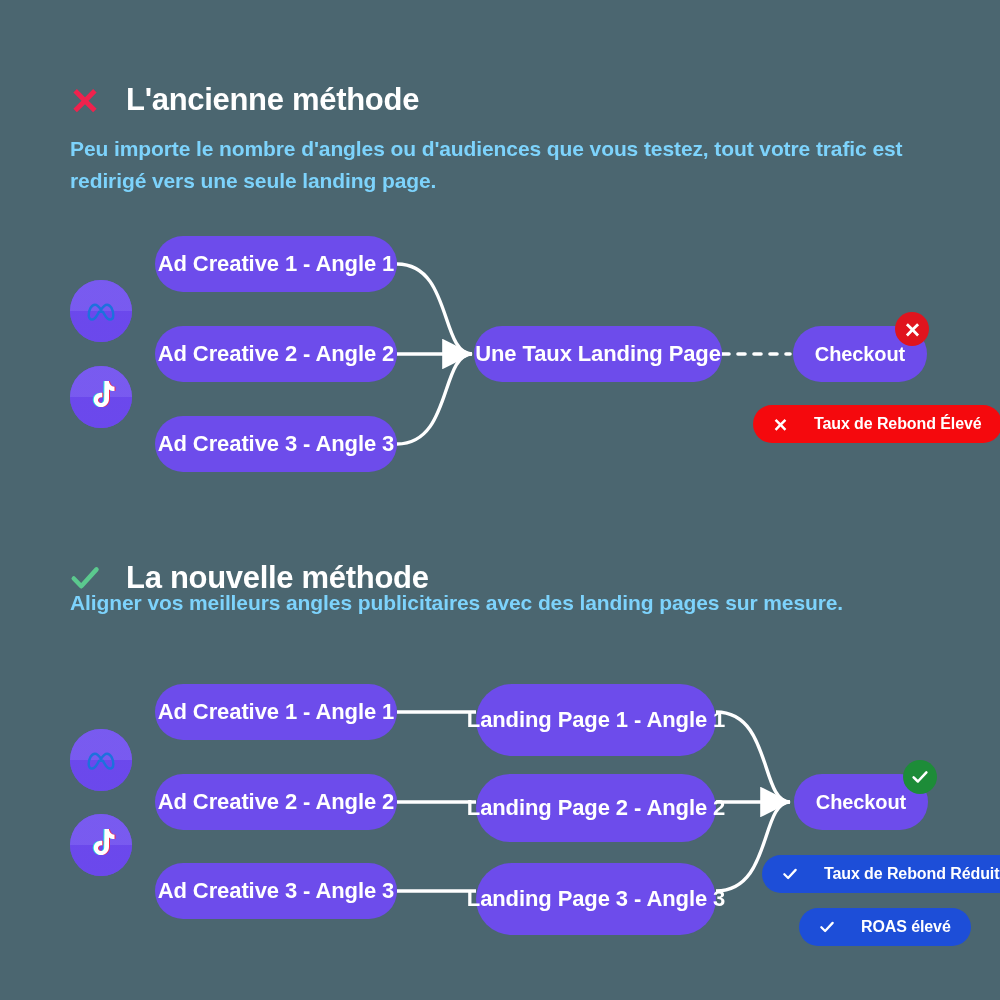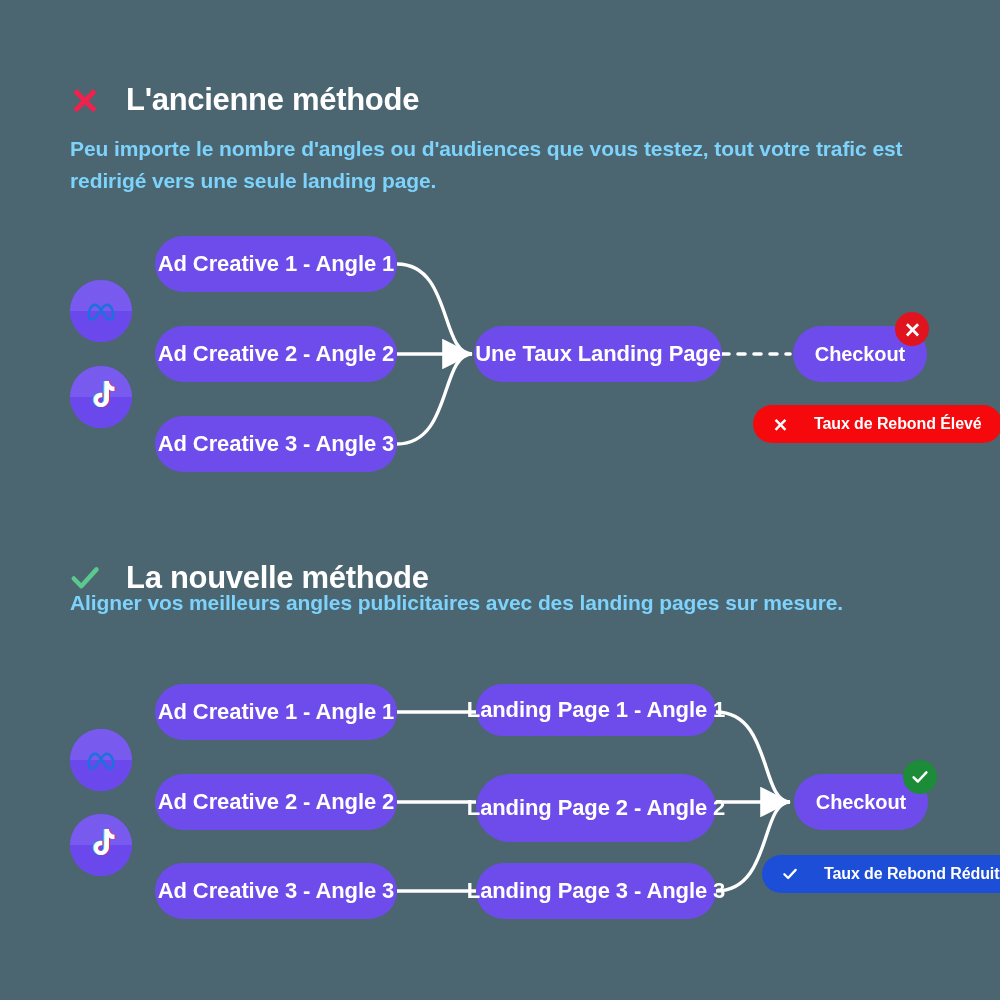--- a/index.html
+++ b/index.html
@@ -178,32 +178,38 @@
       <path d="M17.5 1h4.4c.4 3.3 2.4 5.5 5.6 5.8v4.3c-1.9.1-3.6-.4-5.5-1.5v9.1c0 6.9-7.5 11-12.7 6.5-3.8-3.3-3.3-9.5 1.4-11.7 1.5-.7 3.2-.9 4.6-.6v4.4c-2.4-.6-4.4.9-4.3 3 .1 1.9 1.9 3.2 3.8 2.7 1.5-.4 2.4-1.7 2.4-3.4z" fill="#22e3e3"></path>
       <path d="M19.5 1h4.4c.4 3.3 2.4 5.5 5.6 5.8v4.3c-1.9.1-3.6-.4-5.5-1.5v9.1c0 6.9-7.5 11-12.7 6.5-3.8-3.3-3.3-9.5 1.4-11.7 1.5-.7 3.2-.9 4.6-.6v4.4c-2.4-.6-4.4.9-4.3 3 .1 1.9 1.9 3.2 3.8 2.7 1.5-.4 2.4-1.7 2.4-3.4z" fill="#ef2950"></path>
       <path d="M18.5 1h4.4c.4 3.3 2.4 5.5 5.6 5.8v4.3c-1.9.1-3.6-.4-5.5-1.5v9.1c0 6.9-7.5 11-12.7 6.5-3.8-3.3-3.3-9.5 1.4-11.7 1.5-.7 3.2-.9 4.6-.6v4.4c-2.4-.6-4.4.9-4.3 3 .1 1.9 1.9 3.2 3.8 2.7 1.5-.4 2.4-1.7 2.4-3.4z" fill="#ffffff"></path>
     </svg>
   </div>
 
   <div class="node" style="left:155px; top:684px; width:242px; height:56px;">Ad Creative 1 -  Angle 1</div>
   <div class="node" style="left:155px; top:774px; width:242px; height:56px;">Ad Creative 2 -  Angle 2</div>
   <div class="node" style="left:155px; top:863px; width:242px; height:56px;">Ad Creative 3 -  Angle 3</div>
 
-  <div class="node" style="left:476px; top:684px; width:240px; height:52px;">Landing Page 1 -  Angle 1</div>
+  <div class="node" style="left:476px; top:684px; width:240px; height:72px;">Landing Page 1 -  Angle 1</div>
   <div class="node" style="left:476px; top:774px; width:240px; height:68px;">Landing Page 2 -  Angle 2</div>
-  <div class="node" style="left:476px; top:863px; width:240px; height:56px;">Landing Page 3 -  Angle 3</div>
+  <div class="node" style="left:476px; top:863px; width:240px; height:72px;">Landing Page 3 -  Angle 3</div>
 
   <div class="node checkout" style="left:794px; top:774px; width:134px; height:56px;">Checkout</div>
   <div class="corner-badge good" style="left:903px; top:760px;">
     <svg width="18" height="18" viewBox="0 0 24 24">
       <path d="M3.5 12.4 9.2 18 20.5 5.8" fill="none" stroke="#ffffff" stroke-width="3.4" stroke-linecap="round" stroke-linejoin="round"></path>
     </svg>
   </div>
 
   <div class="pill good" style="left:762px; top:855px;">
     <svg class="mark" width="16" height="16" viewBox="0 0 24 24">
       <path d="M3.5 12.4 9.2 18 20.5 5.8" fill="none" stroke="#ffffff" stroke-width="3.4" stroke-linecap="round" stroke-linejoin="round"></path>
     </svg>
     <span>Taux de Rebond Réduit</span>
   </div>
 
+  <div class="pill good" style="left:799px; top:908px;">
+    <svg class="mark" width="16" height="16" viewBox="0 0 24 24">
+      <path d="M3.5 12.4 9.2 18 20.5 5.8" fill="none" stroke="#ffffff" stroke-width="3.4" stroke-linecap="round" stroke-linejoin="round"></path>
+    </svg>
+    <span>ROAS élevé</span>
+  </div>
 
 </div>
 
 </body></html>

